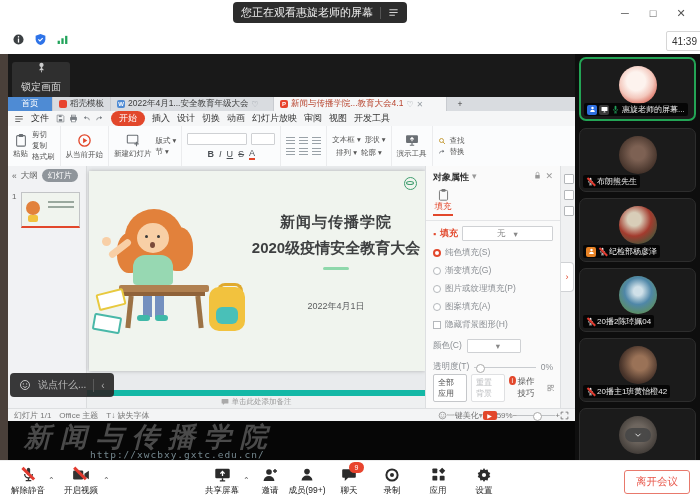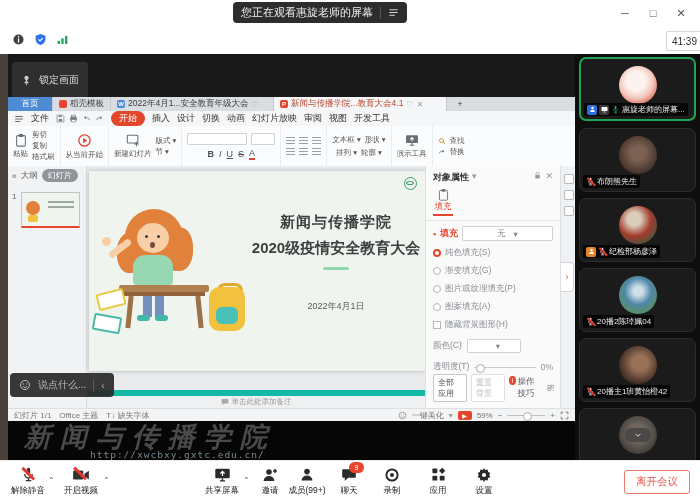--- a/index.html
+++ b/index.html
@@ -20,21 +20,21 @@
   .tb-left{position:absolute;left:12px;top:5px;display:flex;gap:9px;align-items:center;}
   .tb-right{position:absolute;right:8px;top:3px;display:flex;gap:6px;align-items:center;}
   .tb-box{border:1px solid #d6d6d6;border-radius:2px;height:18px;display:flex;align-items:center;
           padding:0 5px;font-size:10px;color:#333;gap:4px;background:#fff;}
 
   
   .stage{position:absolute;left:0;top:54px;width:700px;height:406px;background:#0e0e0e;overflow:hidden;}
   .desk-strip{position:absolute;left:0;top:0;width:8px;height:406px;background:#4a403a;}
   .shared{position:absolute;left:8px;top:0;width:567px;height:406px;background:#191919;}
   .lockpill{position:absolute;left:4px;top:8px;height:36px;background:#2f2f2f;border-radius:3px;
-            display:flex;align-items:center;gap:7px;padding:0 9px;color:#ddd;font-size:10px;}
+            display:flex;align-items:center;gap:7px;padding:0 9px;color:#ddd;font-size:10px;flex-direction:column;}
 
   
   .wps{position:absolute;left:0;top:43px;width:567px;height:324px;background:#f5f6f7;font-size:9px;color:#333;}
   .wtabs{position:absolute;left:0;top:0;width:567px;height:14px;background:#d9dce0;display:flex;align-items:stretch;}
   .wtab{display:flex;align-items:center;gap:3px;padding:0 6px;font-size:8.5px;color:#3c3c3c;border-right:1px solid #c8cbd0;}
   .wtab.home{background:#4e8bd4;color:#fff;width:32px;justify-content:center;}
   .wtab.act{background:#f5f6f7;color:#b8442e;}
   .appic{width:8px;height:8px;border-radius:2px;color:#fff;font-size:6px;font-weight:bold;
          display:inline-flex;align-items:center;justify-content:center;}
   .dim{color:#9aa0a6;font-size:8px;}
@@ -125,21 +125,21 @@
   .tips{display:flex;align-items:flex-start;gap:2px;color:#555;}
   .icirc{width:9px;height:9px;border-radius:50%;background:#e2472b;color:#fff;font-size:7px;display:inline-flex;
          align-items:center;justify-content:center;}
   .ministrip{width:14px;background:#f0f1f2;border-left:1px solid #dddfe1;position:relative;}
   .msq{position:absolute;left:3px;width:8px;height:8px;border:1px solid #b4b7ba;border-radius:1px;background:#fff;}
   .expand{position:absolute;left:0px;top:96px;width:12px;height:28px;background:#fff;border:1px solid #d0d2d5;
           border-left:none;border-radius:0 4px 4px 0;color:#e2472b;display:flex;align-items:center;justify-content:center;font-size:9px;}
 
   .statusbar{position:absolute;left:0;top:311px;width:567px;height:13px;background:#f3f4f5;border-top:1px solid #dddfe1;
              display:flex;align-items:center;font-size:8px;color:#777;padding:0 6px;box-sizing:border-box;gap:8px;}
-  .st-r{margin-left:auto;display:flex;align-items:center;gap:5px;}
+  .st-r{margin-left:auto;display:flex;align-items:center;}
   .playbtn{width:14px;height:9px;background:#e2472b;border-radius:2px;color:#fff;font-size:6px;display:flex;
            align-items:center;justify-content:center;}
   .zslider{width:38px;height:1px;background:#bfc2c5;position:relative;}
   .zslider .knob{left:16px;}
 
   
   .blackbar{position:absolute;left:0;top:367px;width:567px;height:39px;background:#060606;overflow:hidden;}
   .wm{position:absolute;left:16px;top:-2px;font-family:"DejaVu Serif","Liberation Serif",serif;font-style:italic;
       font-weight:bold;font-size:27px;letter-spacing:9px;color:#4a4a4a;white-space:nowrap;}
   .wmurl{position:absolute;left:82px;bottom:0px;font-family:"DejaVu Sans Mono","Liberation Mono",monospace;

